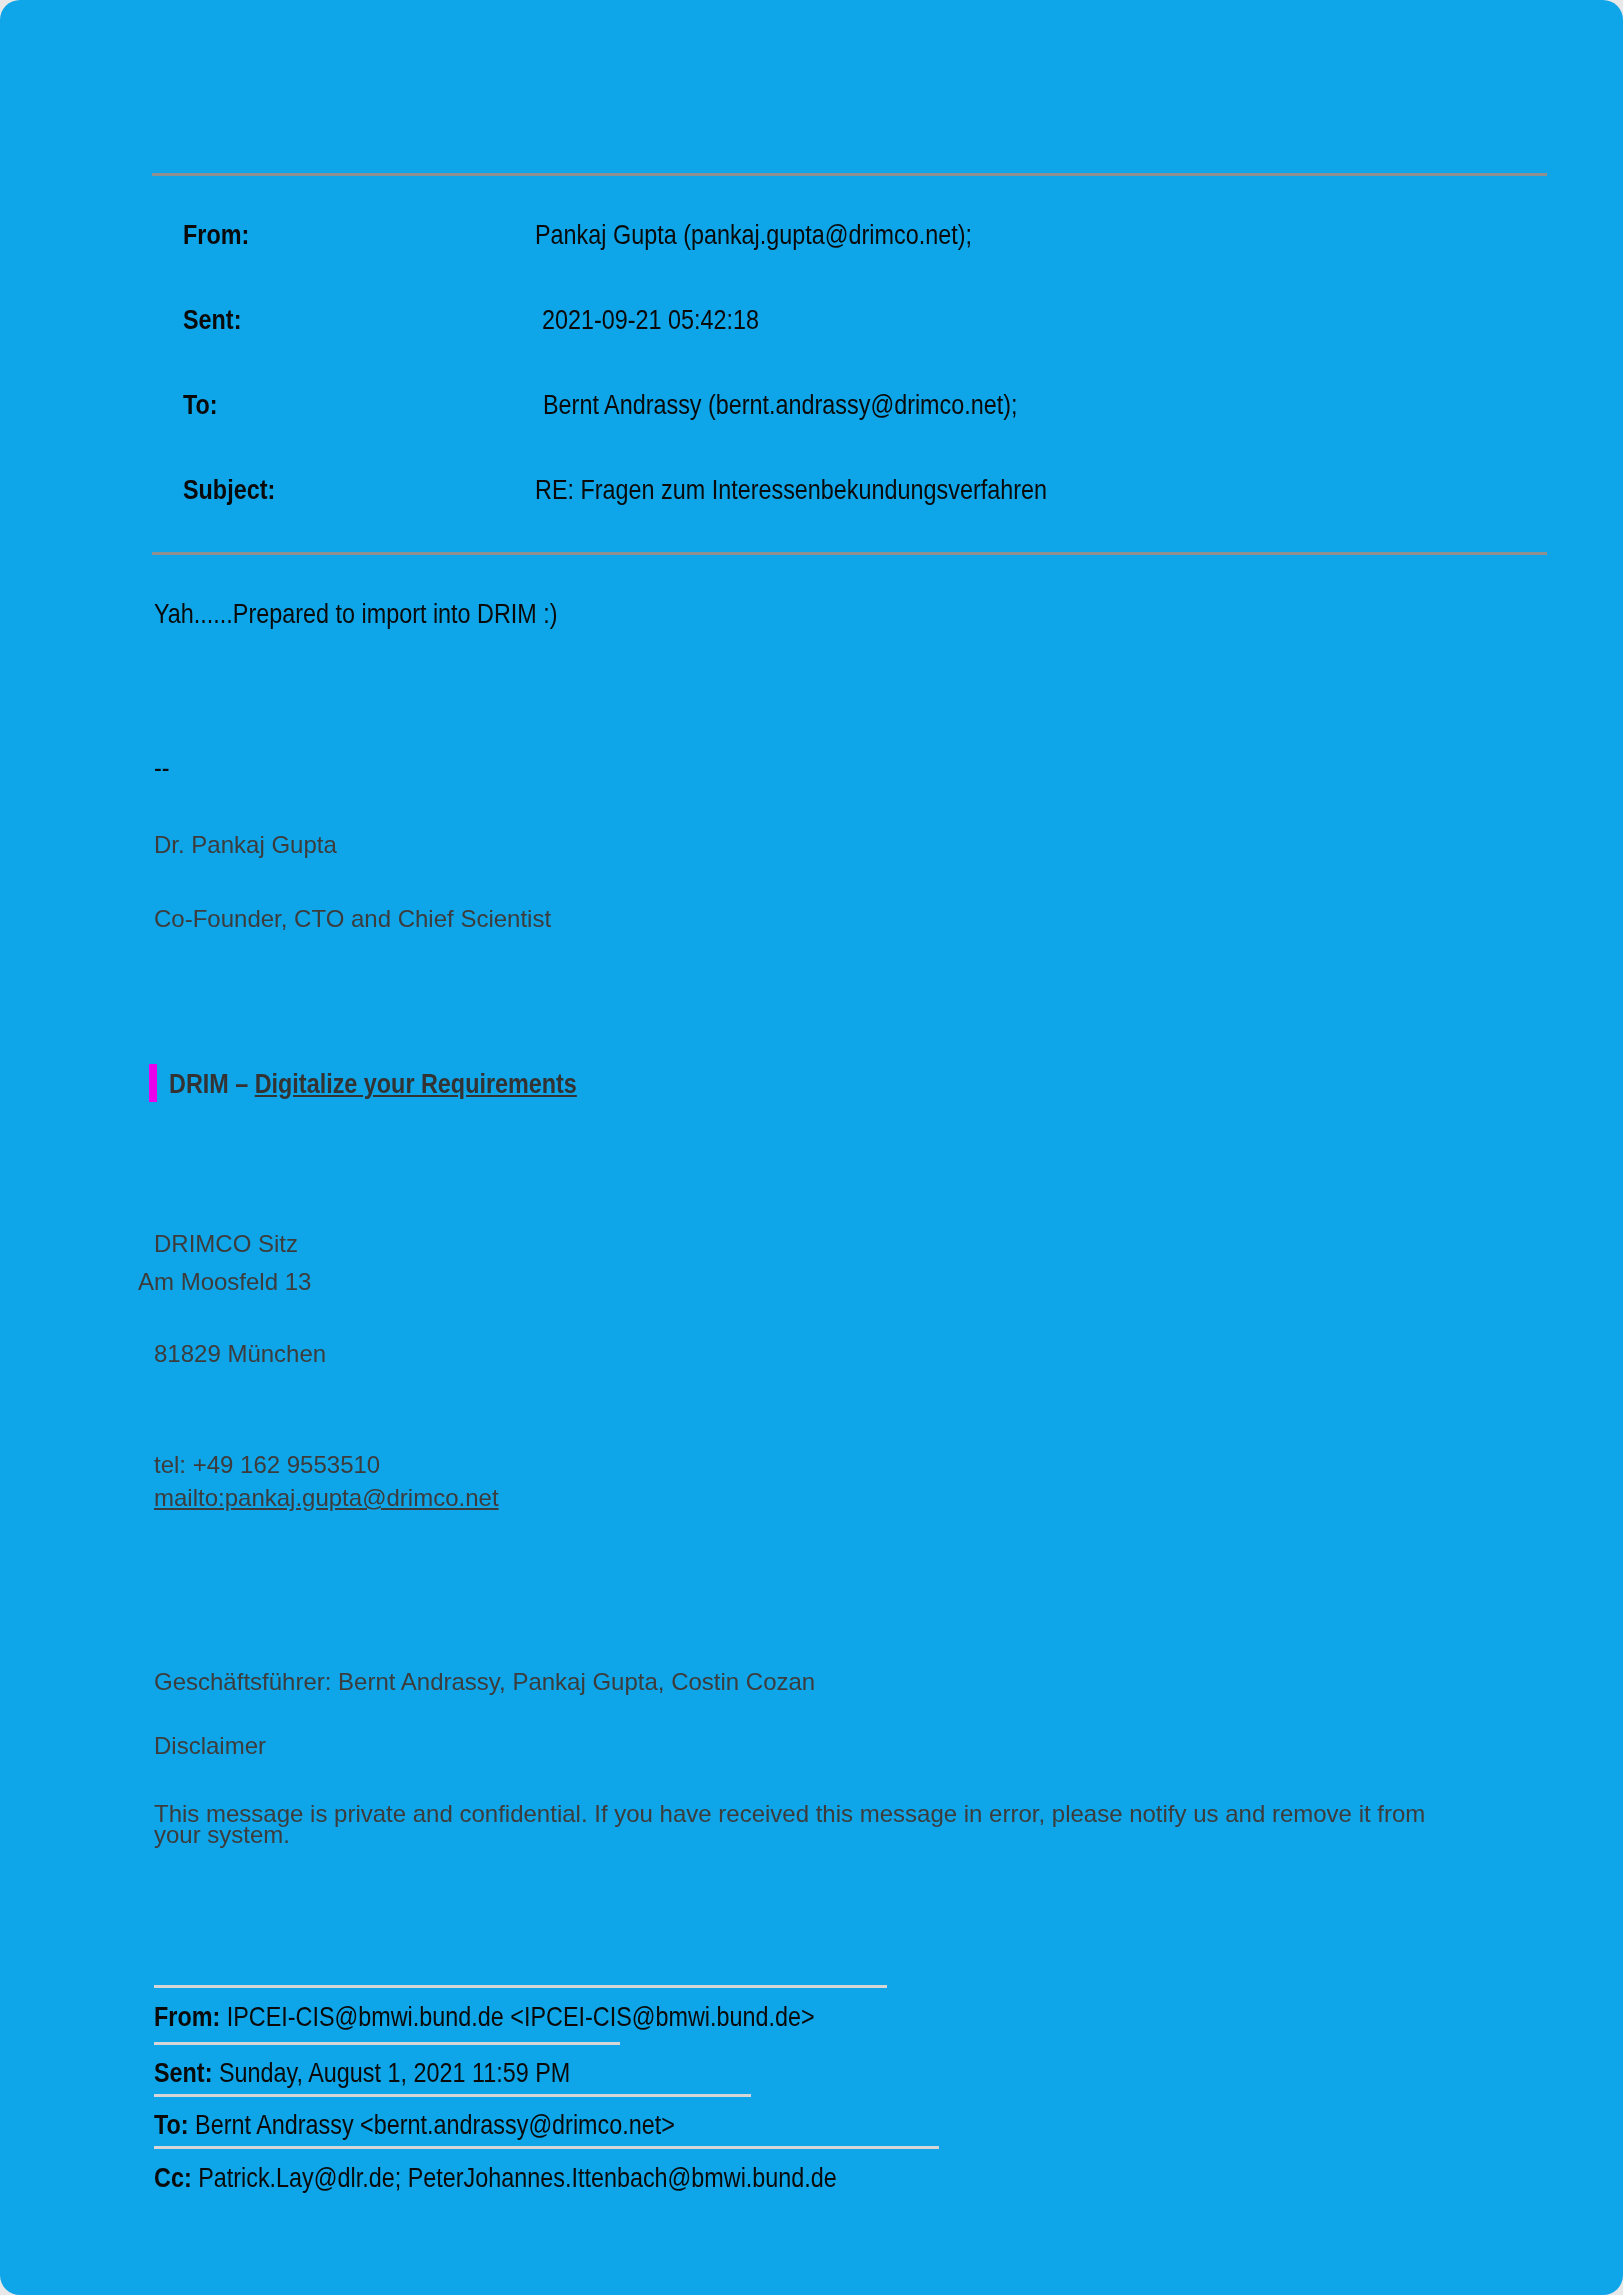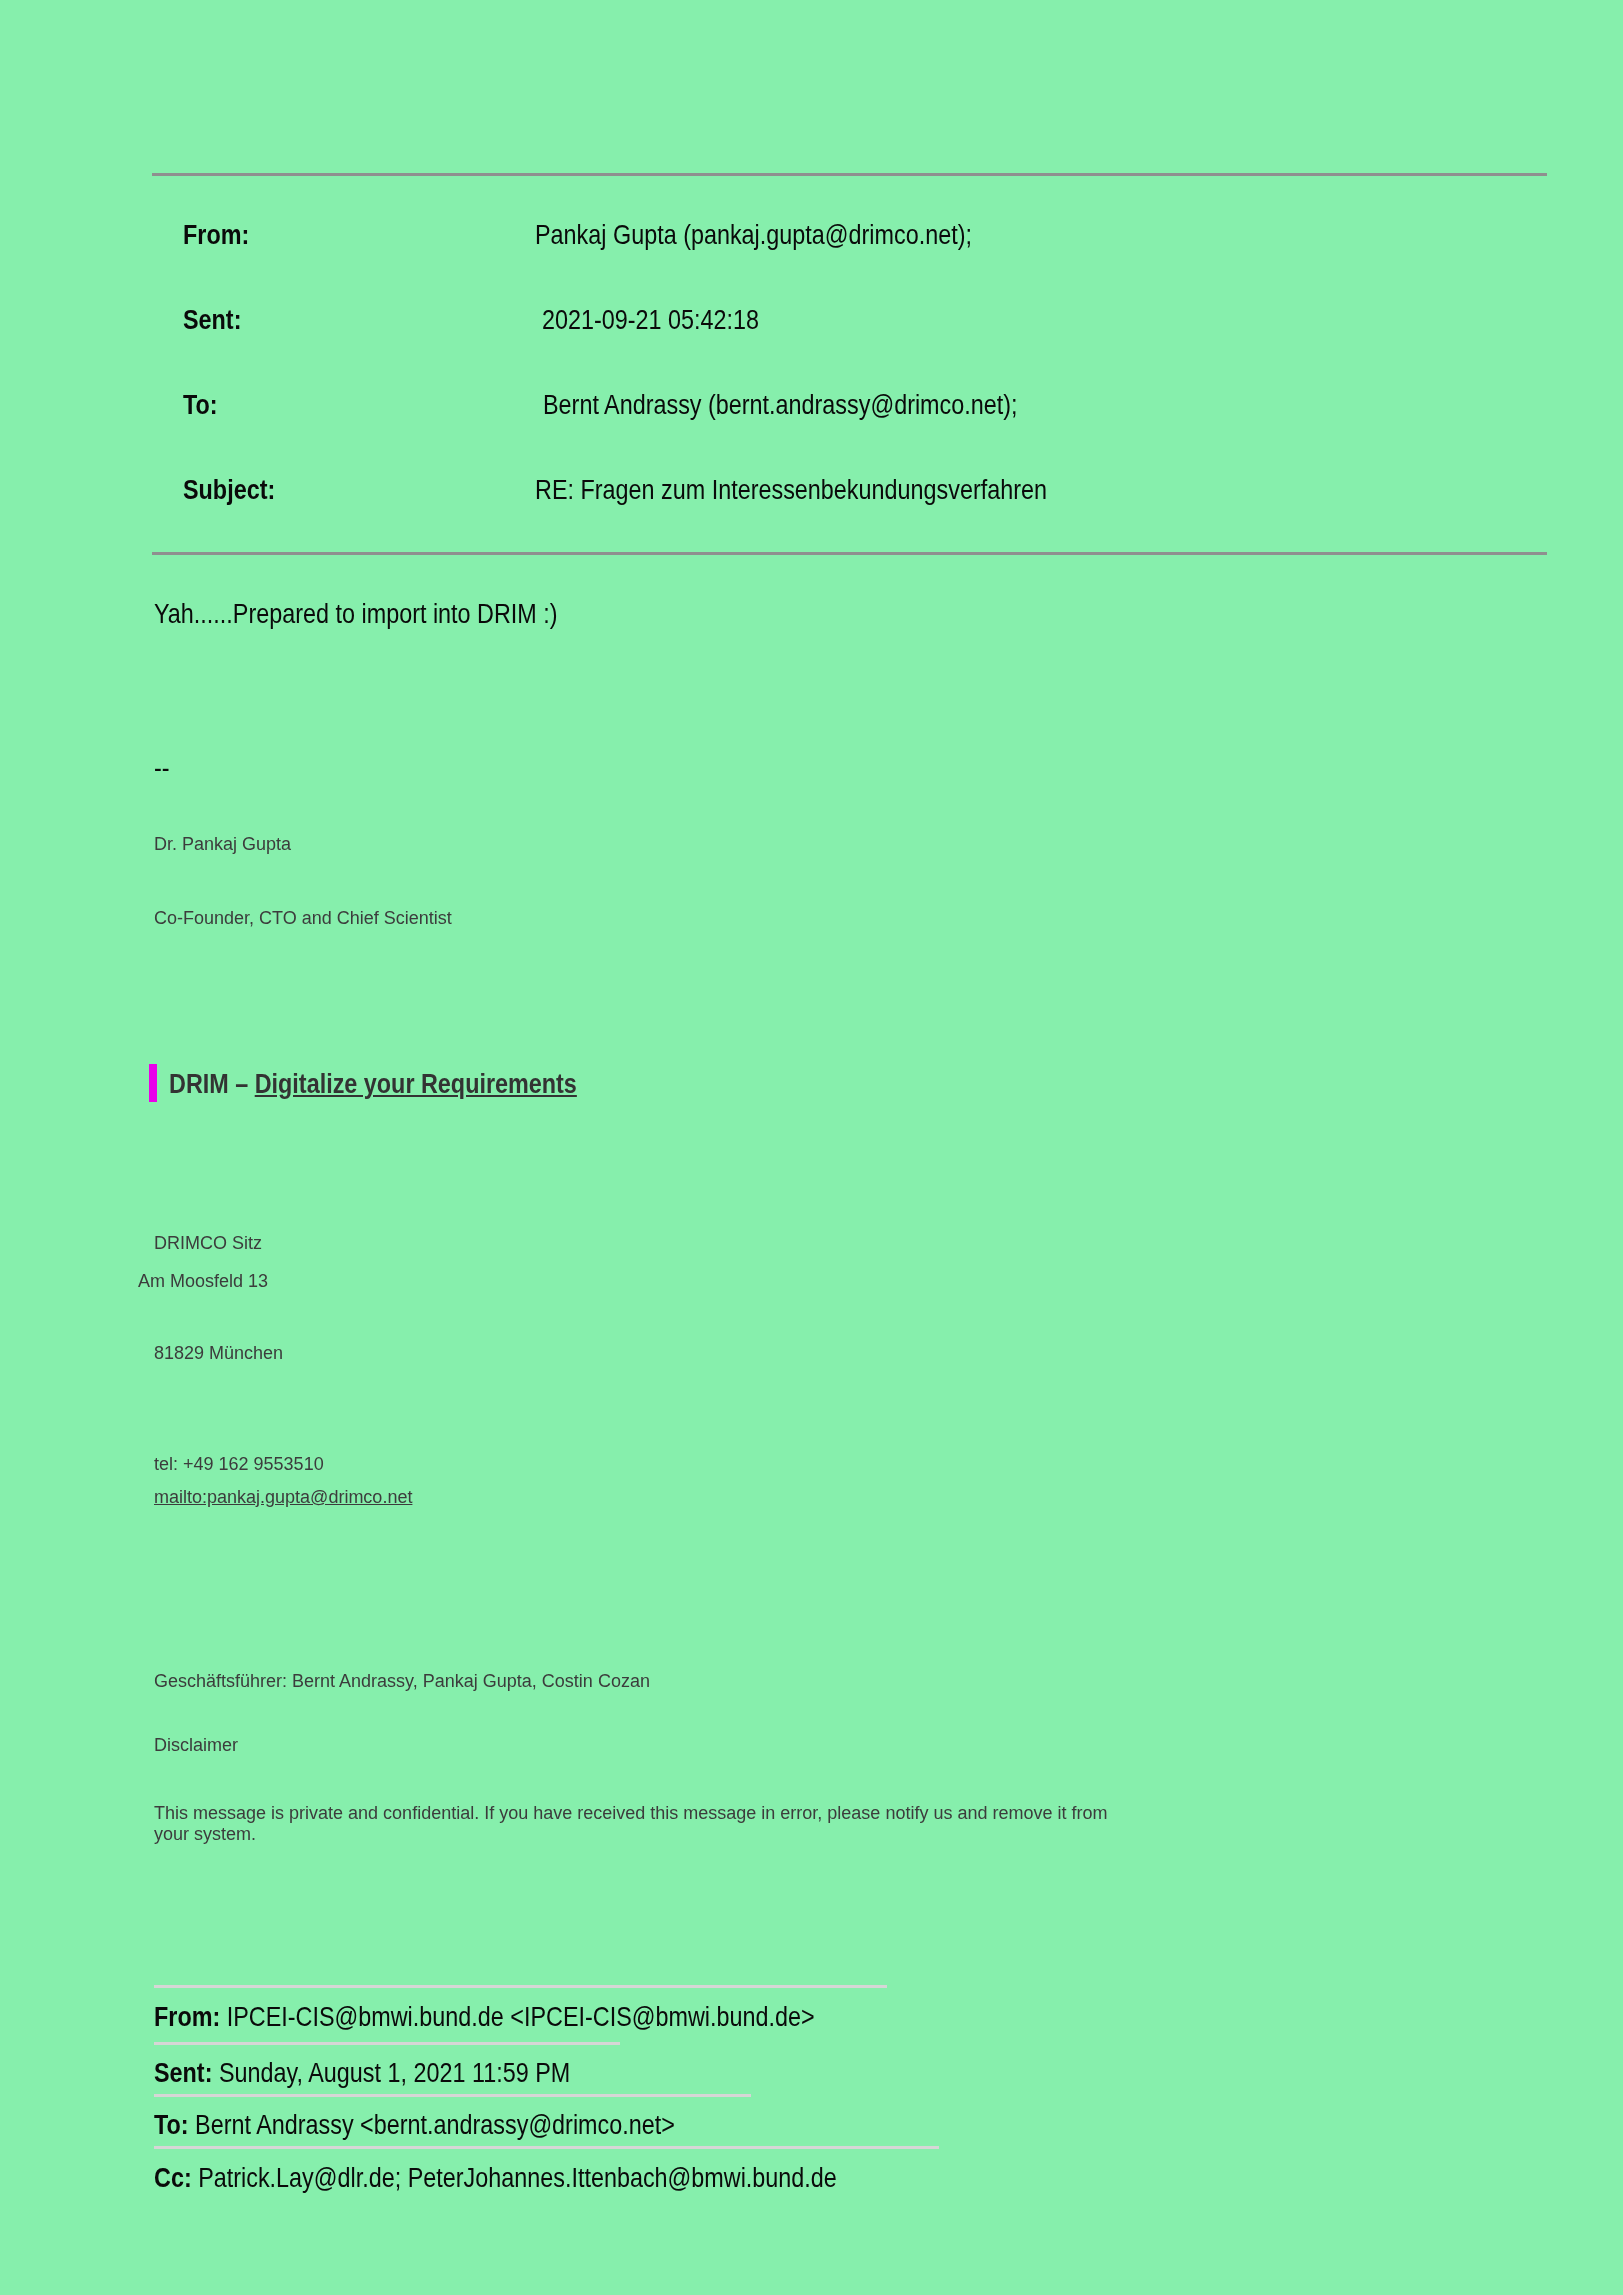--- a/index.html
+++ b/index.html
@@ -1,39 +1,40 @@
 <!DOCTYPE html>
 <html style="font-size:10.5px"><head>
 <meta charset="utf-8">
 <style>
   html,body{margin:0;padding:0;background:#e8e8e8;}
   #page{
     position:relative;
     width:1623px;height:2295px;
-    background:#86efac;
+    background:#0ea5e9;
     overflow:hidden;
     font-family:"Liberation Sans","DejaVu Sans",sans-serif;
     color:#000;
+    border-radius:20px;
   }
   .line{position:absolute;white-space:nowrap;}
   
   .cond{
     display:inline-block;
     font-size:27.5px;
     line-height:34px;
     transform:scaleX(0.85);
     transform-origin:0 0;
     white-space:nowrap;
     color:#0a0a0a;
   }
   .cond b{font-weight:700;}
   .b{font-weight:700;}
   
   .sig{
-    font-size:18px;
+    font-size:24px;
     line-height:29px;
     color:#3c3c3c;
     white-space:nowrap;
   }
   .u{text-decoration:underline;}
   .hrule{position:absolute;left:152px;width:1395px;height:2.6px;background:#8f8f8f;}
   .qrule{position:absolute;left:154px;height:2.6px;background:#d6d6d6;}
   .accentbar{position:absolute;left:149px;top:1064px;width:7.9px;height:38px;}
   .drim{font-weight:700;color:#333;}
 </style>

